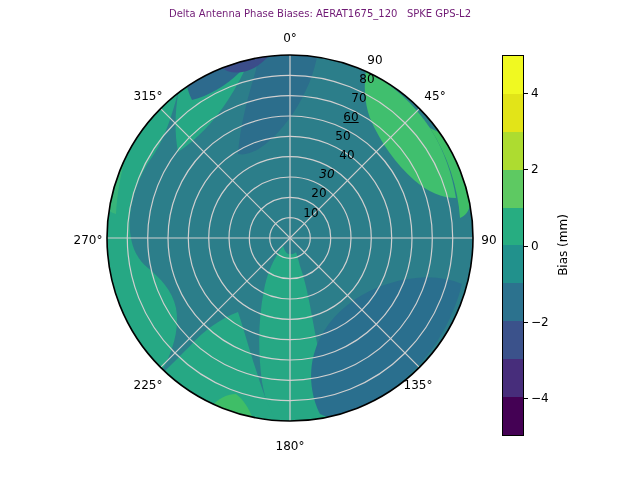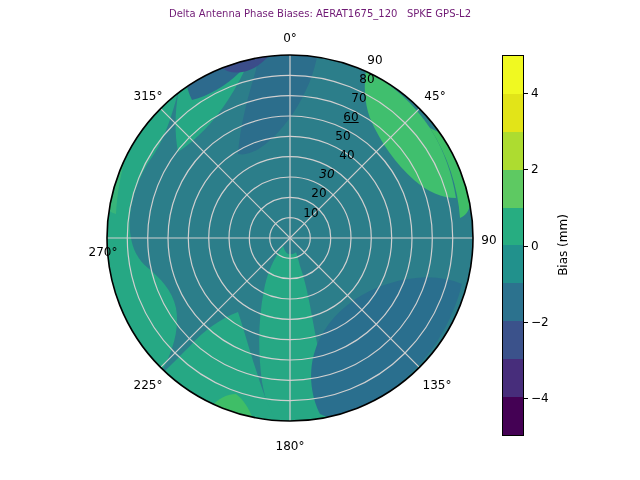--- a/index.html
+++ b/index.html
@@ -207,24 +207,24 @@
       <line x1="160.6" y1="108.6" x2="419.4" y2="367.4"></line>
       <line x1="419.4" y1="108.6" x2="160.6" y2="367.4"></line>
     </g>
 
     <circle cx="290" cy="238" r="183" fill="none" stroke="#000000" stroke-width="1.6"></circle>
   </svg>
 
   <div class="ang-label" style="left:290px; top:38px;">0°</div>
   <div class="ang-label" style="left:435px; top:96px;">45°</div>
   <div class="ang-label" style="left:489px; top:240px;">90</div>
-  <div class="ang-label" style="left:437px; top:385px;">135°</div>
+  <div class="ang-label" style="left:418px; top:385px;">135°</div>
   <div class="ang-label" style="left:290px; top:446px;">180°</div>
   <div class="ang-label" style="left:148px; top:385px;">225°</div>
-  <div class="ang-label" style="left:103px;  top:240px;margin-top:12px;">270°</div>
+  <div class="ang-label" style="left:88px;  top:240px;">270°</div>
   <div class="ang-label" style="left:148px; top:96px;">315°</div>
 
   <div class="rad-label" style="left:311px; top:213px;">10</div>
   <div class="rad-label" style="left:319px; top:193px;">20</div>
   <div class="rad-label" style="left:327px; top:174px;font-style:italic;">30</div>
   <div class="rad-label" style="left:315px; top:155px;margin-left:32px;">40</div>
   <div class="rad-label" style="left:343px; top:136px;">50</div>
   <div class="rad-label" style="left:351px; top:117px;text-decoration:underline;">60</div>
   <div class="rad-label" style="left:359px; top:98px;">70</div>
   <div class="rad-label" style="left:367px; top:79px;">80</div>

